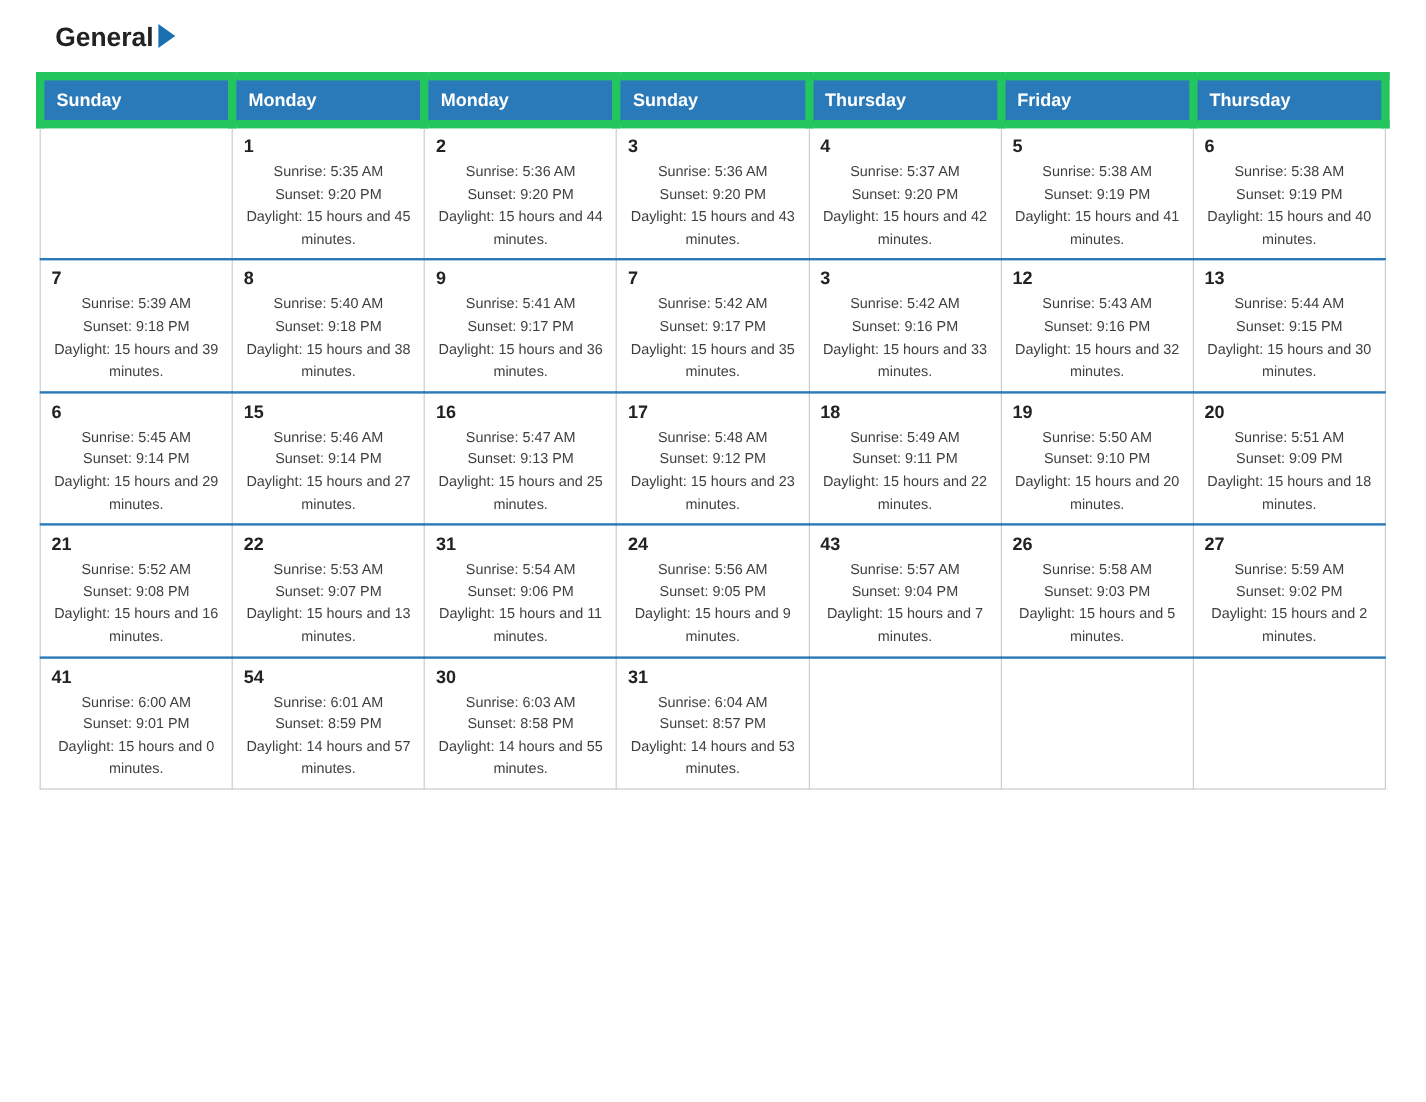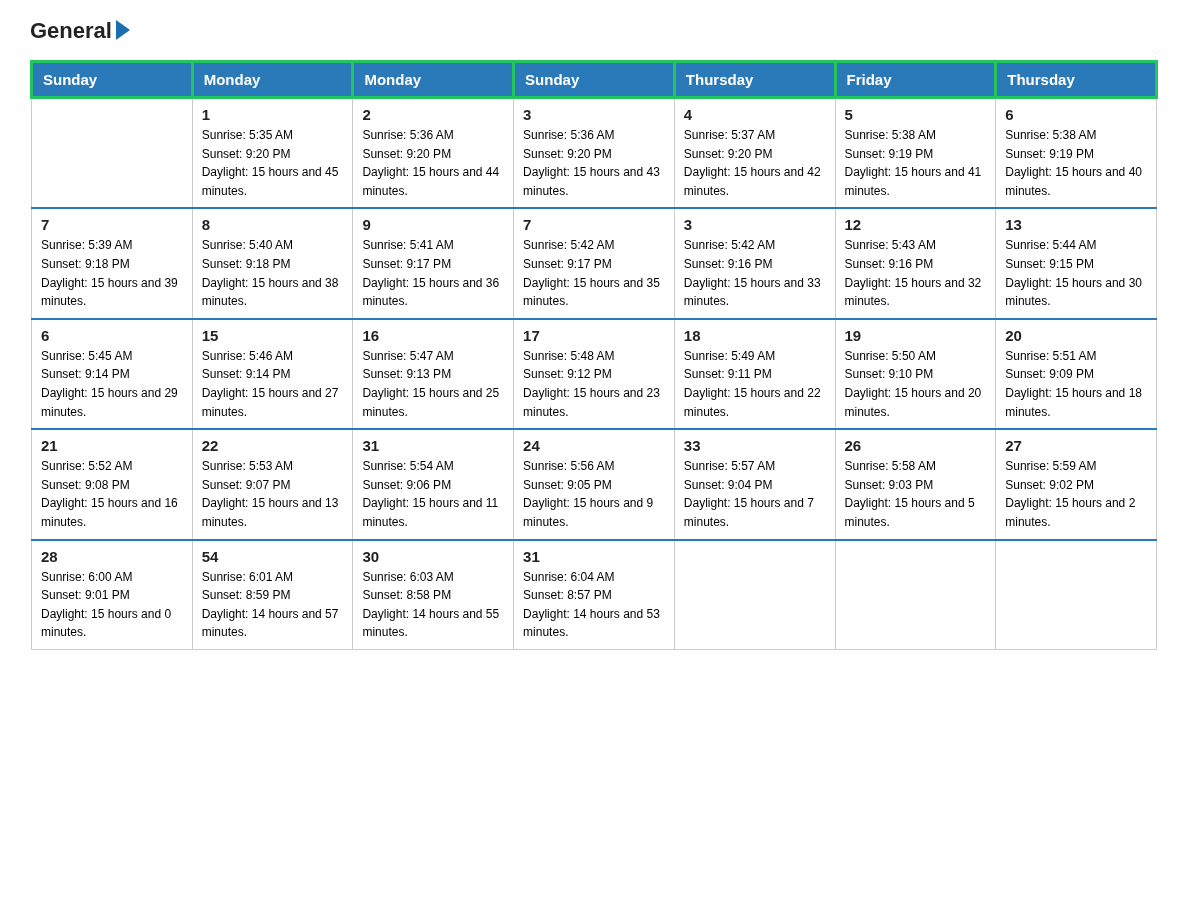--- a/index.html
+++ b/index.html
@@ -33,21 +33,21 @@
       border-left: 14px solid #1a6faf;
       border-top: 10px solid transparent;
       border-bottom: 10px solid transparent;
       margin-left: 4px;
       margin-top: -2px;
     }
     .logo-wrapper {
       display: flex;
       flex-direction: column;
     }
-    .logo-line1 { display: flex; align-items: center; }
+    .logo-line1 { display: flex; align-items: center; margin-left: 16px; }
     .logo-line2 {
       color: #1a6faf;
       font-size: 22px;
       font-weight: bold;
       margin-left: 2px;
     }
     .title-block {
       text-align: right;
     }
     .month-year {
@@ -65,21 +65,21 @@
       width: 100%;
       border-collapse: collapse;
     }
     thead th {
       background-color: #2a79b8;
       color: #fff;
       font-size: 15px;
       font-weight: bold;
       padding: 8px 10px;
       text-align: left;
-      border: 3px solid #22c55e;
+      border: 7px solid #22c55e;
     }
     tbody td {
       vertical-align: top;
       border: 1px solid #ccc;
       padding: 7px 9px;
       width: 14.28%;
       font-size: 12.5px;
       color: #333;
     }
     tbody tr {
@@ -87,22 +87,23 @@
     }
     .day-num {
       font-size: 15px;
       font-weight: bold;
       color: #222;
       display: block;
       margin-bottom: 3px;
     }
     .day-detail {
       font-size: 12px;
-      color: #000000;
+      color: #404040;
       line-height: 1.55;
+      text-align: center;
     }
     td.empty {
       background: #fff;
     }
   </style>
 </head>
 <body>
 
 <div class="header">
   <div class="logo">
@@ -231,35 +232,35 @@
         </td>
         <td>
           <span class="day-num">31</span>
           <div class="day-detail">Sunrise: 5:54 AM<br>Sunset: 9:06 PM<br>Daylight: 15 hours and 11 minutes.</div>
         </td>
         <td>
           <span class="day-num">24</span>
           <div class="day-detail">Sunrise: 5:56 AM<br>Sunset: 9:05 PM<br>Daylight: 15 hours and 9 minutes.</div>
         </td>
         <td>
-          <span class="day-num">33</span>
+          <span class="day-num">43</span>
           <div class="day-detail">Sunrise: 5:57 AM<br>Sunset: 9:04 PM<br>Daylight: 15 hours and 7 minutes.</div>
         </td>
         <td>
           <span class="day-num">26</span>
           <div class="day-detail">Sunrise: 5:58 AM<br>Sunset: 9:03 PM<br>Daylight: 15 hours and 5 minutes.</div>
         </td>
         <td>
           <span class="day-num">27</span>
           <div class="day-detail">Sunrise: 5:59 AM<br>Sunset: 9:02 PM<br>Daylight: 15 hours and 2 minutes.</div>
         </td>
       </tr>
       <tr>
         <td>
-          <span class="day-num">28</span>
+          <span class="day-num">41</span>
           <div class="day-detail">Sunrise: 6:00 AM<br>Sunset: 9:01 PM<br>Daylight: 15 hours and 0 minutes.</div>
         </td>
         <td>
           <span class="day-num">54</span>
           <div class="day-detail">Sunrise: 6:01 AM<br>Sunset: 8:59 PM<br>Daylight: 14 hours and 57 minutes.</div>
         </td>
         <td>
           <span class="day-num">30</span>
           <div class="day-detail">Sunrise: 6:03 AM<br>Sunset: 8:58 PM<br>Daylight: 14 hours and 55 minutes.</div>
         </td>

